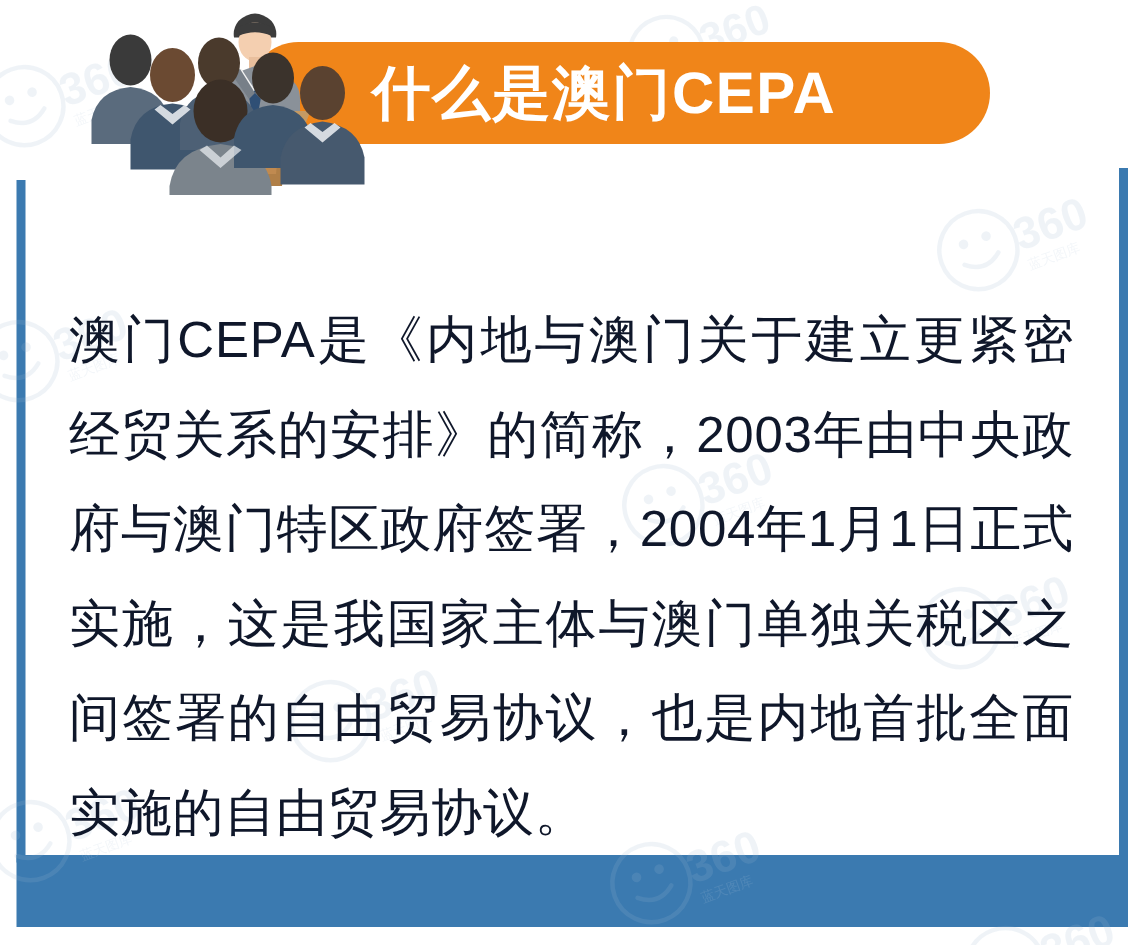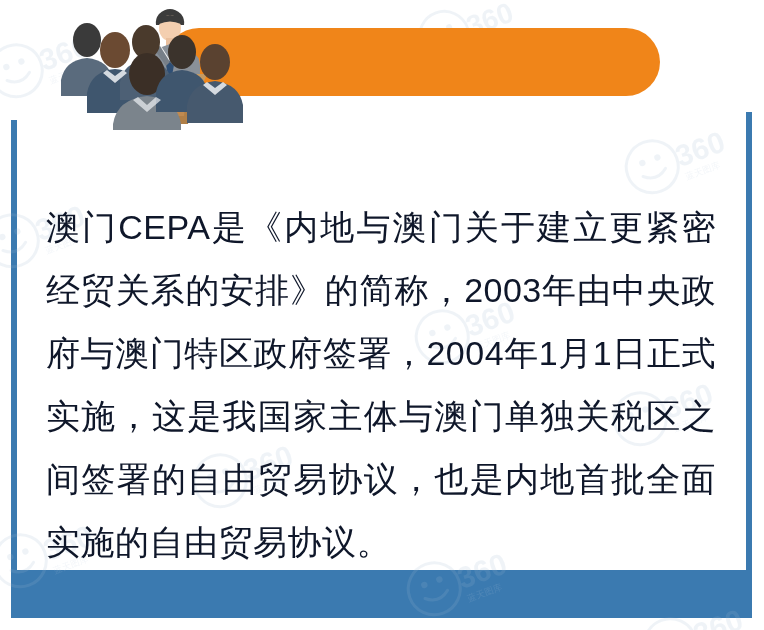--- a/index.html
+++ b/index.html
@@ -287,17 +287,18 @@
           <ellipse cx="160" cy="62" rx="15" ry="18" fill="#5a4230"></ellipse>
           <path d="M160 81 q-24 3 -28 24 l0 18 l56 0 l0 -18 q-4 -21 -28 -24 z" fill="#46596e"></path>
 
           <path d="M52 70 l8 6 l8 -6 l4 3 l-12 10 l-12 -10 z" fill="#eef1f4" opacity="0.85"></path>
           <path d="M152 82 l8 6 l8 -6 l4 3 l-12 10 l-12 -10 z" fill="#eef1f4" opacity="0.85"></path>
           <path d="M83 97 l9 8 l9 -8 l5 3 l-14 12 l-14 -12 z" fill="#eef1f4" opacity="0.7"></path>
         </g>
       </svg>
     </div>
 
+    <div class="banner-title">什么是澳门CEPA</div>
   </div>
 
   <div class="body-text">澳门CEPA是《内地与澳门关于建立更紧密经贸关系的安排》的简称，2003年由中央政府与澳门特区政府签署，2004年1月1日正式实施，这是我国家主体与澳门单独关税区之间签署的自由贸易协议，也是内地首批全面实施的自由贸易协议。</div>
 
 </div>
 
 </body></html>

